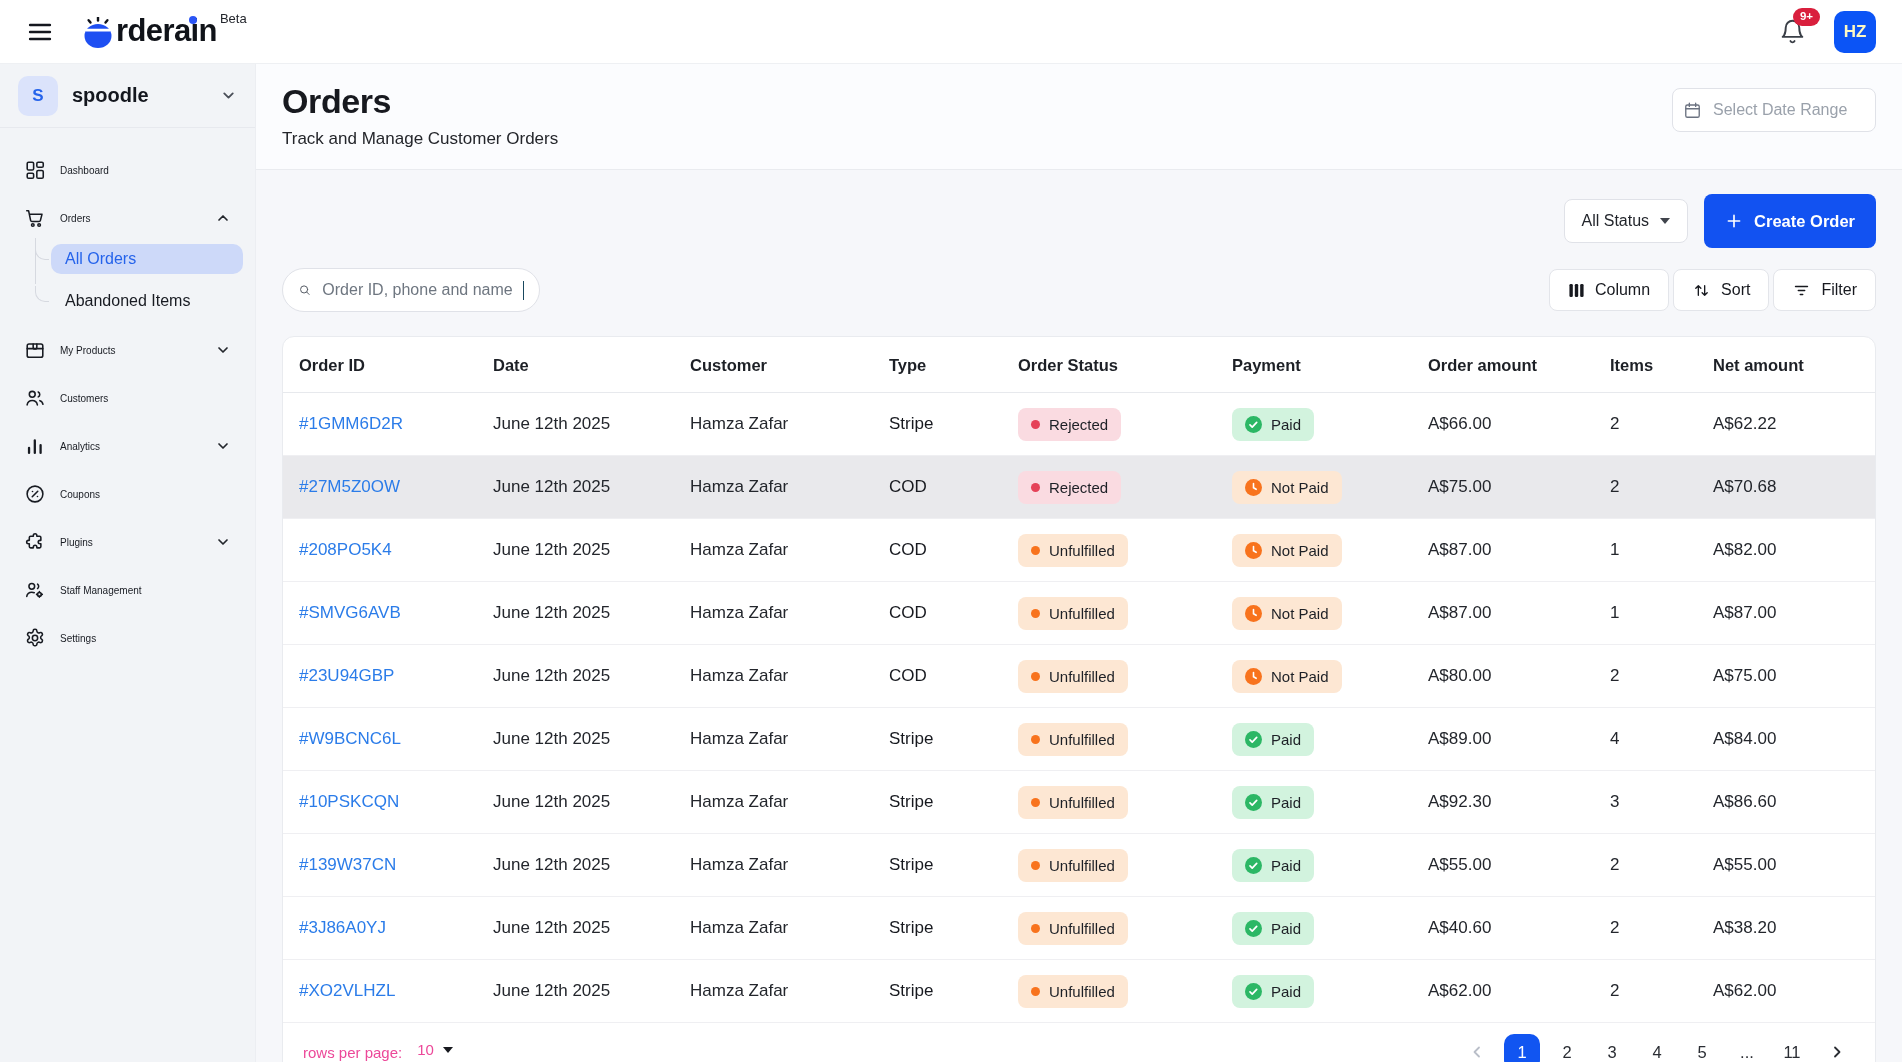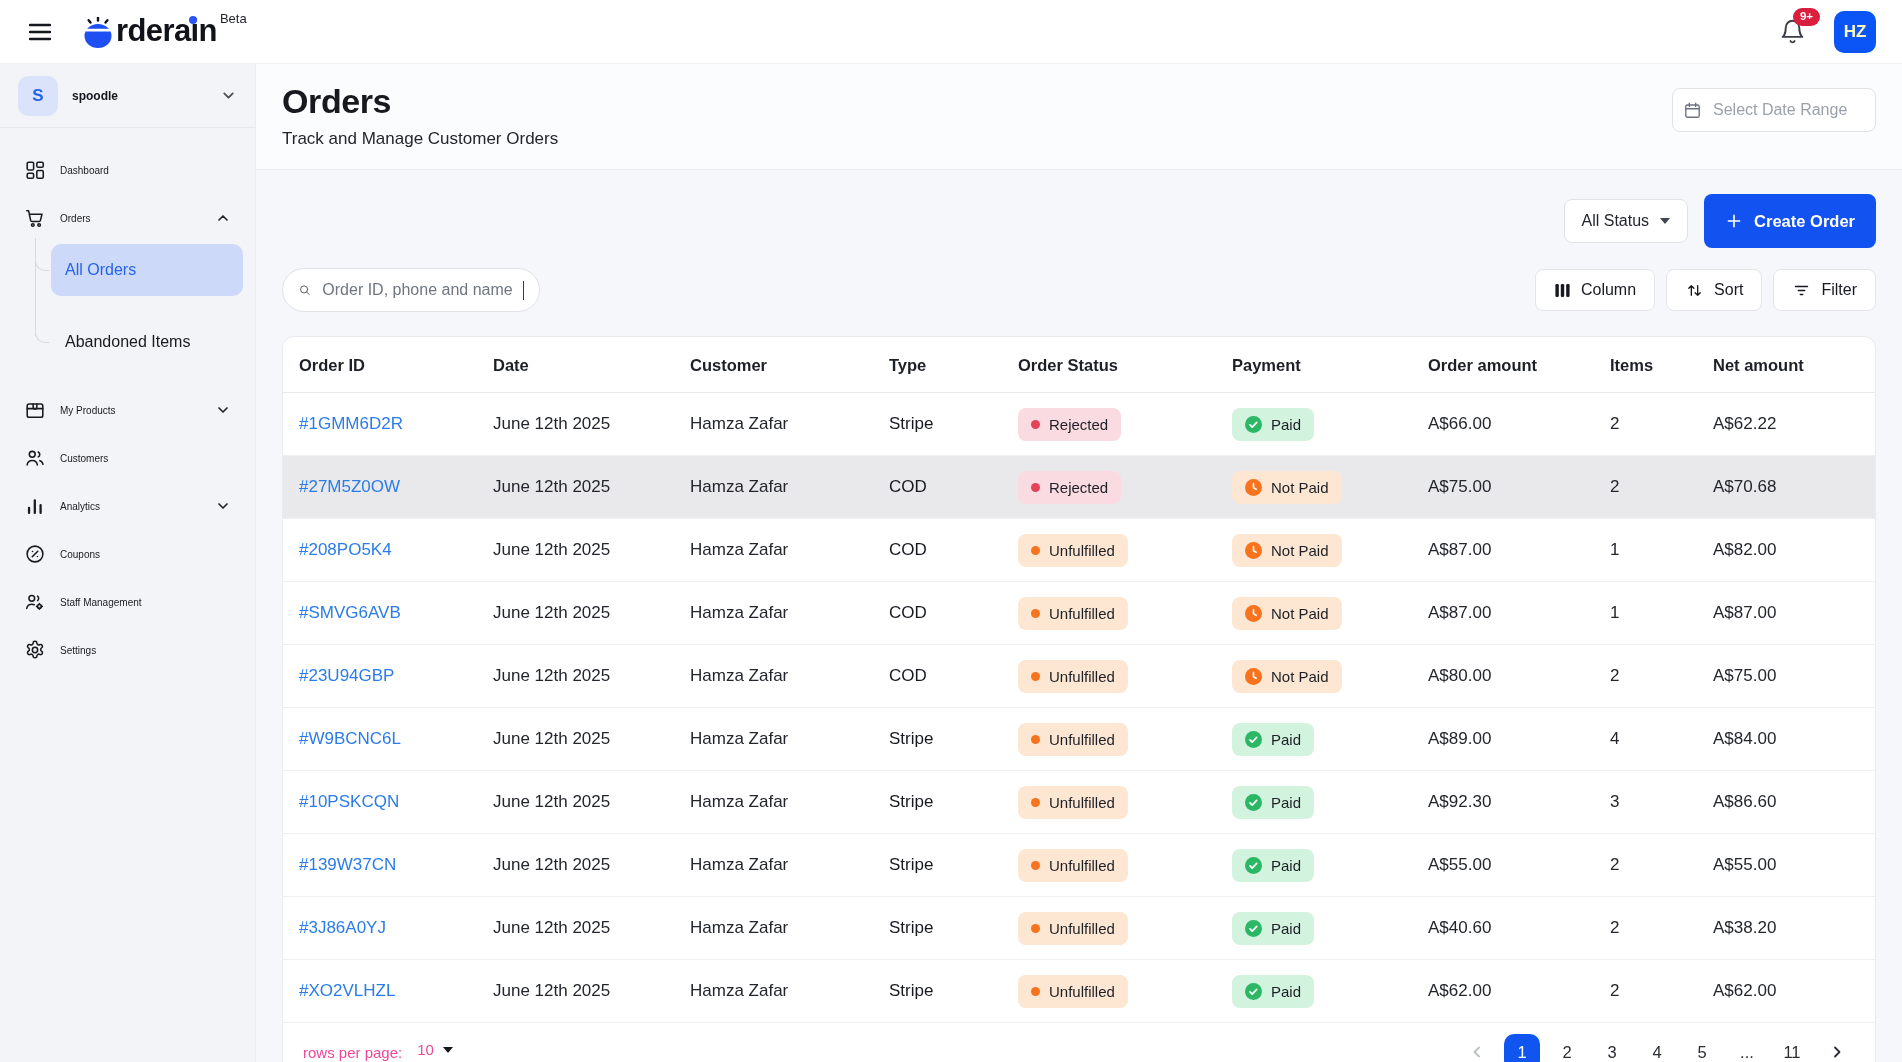--- a/index.html
+++ b/index.html
@@ -34,30 +34,30 @@
   }
 
   
   .sidebar {
     position:fixed; top:64px; left:0; bottom:0; width:256px;
     background:#f2f4f7; border-right:1px solid #eceef2; z-index:10;
   }
   .workspace { height:64px; display:flex; align-items:center; padding:0 18px; border-bottom:1px solid #e7e9ee; cursor:pointer; }
   .ws-avatar { width:40px; height:40px; border-radius:10px; background:#dbe3fb; color:#2563eb;
     display:flex; align-items:center; justify-content:center; font-weight:700; font-size:17px; }
-  .ws-name { margin-left:14px; font-size:12px; font-weight:600; color:#14171e; }
+  .ws-name { margin-left:14px; font-size:20px; font-weight:600; color:#14171e; }
   .ws-chevron { margin-left:auto; }
 
   .nav { padding:20px 12px 0; }
   .nav-item { display:flex; align-items:center; gap:14px; height:44px; padding:0 12px; margin-bottom:4px;
     border-radius:10px; font-size:10px; color:#181b22; cursor:pointer; }
   .nav-item .chev { margin-left:auto; }
   .subnav { position:relative; margin:0 0 6px 23px; padding-left:16px; }
   .subnav::before { content:""; position:absolute; left:0; top:-6px; height:calc(100% - 26px); border-left:1px solid #d6d9e0; }
-  .sub-item { position:relative; height:52px; display:flex; align-items:center; padding:0 14px; margin-bottom:20px;
+  .sub-item { position:relative; height:30px; display:flex; align-items:center; padding:0 14px; margin-bottom:12px;
     border-radius:10px; font-size:16px; color:#181b22; cursor:pointer; }
   .sub-item::before { content:""; position:absolute; left:-16px; top:calc(50% - 15px); width:13px; height:15px;
     border-left:1px solid #d6d9e0; border-bottom:1px solid #d6d9e0; border-bottom-left-radius:10px; }
   .sub-item.active { background:#cdd9f9; color:#2563eb; font-weight:500; }
 
   
   .main { margin-left:256px; padding-top:64px; }
   .page-head { background:#fbfcfe; border-bottom:1px solid #e9ebef; padding:18px 26px 20px;
     display:flex; justify-content:space-between; }
   .page-title { font-size:34px; font-weight:700; letter-spacing:-0.4px; color:#17191f; }
@@ -71,21 +71,21 @@
   .tri-down { width:0; height:0; border-left:5.5px solid transparent; border-right:5.5px solid transparent; border-top:6px solid #40444c; }
   .create-btn { height:54px; background:#1252f1; border:none; border-radius:8px; padding:0 21px; color:#fff;
     font-size:16.5px; font-weight:600; display:flex; align-items:center; gap:11px; cursor:pointer;
     font-family:inherit; }
 
   .toolbar-row { display:flex; justify-content:space-between; align-items:center; padding:20px 26px 24px; }
   .search-box { width:258px; height:44px; background:#fff; border:1px solid #e0e2e8; border-radius:22px;
     display:flex; align-items:center; gap:11px; padding:0 15px; cursor:text; }
   .search-text { font-size:16px; color:#6e7680; white-space:nowrap; }
   .search-caret { width:2px; height:19px; background:#19485e; margin-left:-1px; }
-  .tool-btns { display:flex; gap:11px; }
+  .tool-btns { display:flex; gap:4px; }
   .tool-btn { height:42px; background:#fff; border:1px solid #e3e5ea; border-radius:8px; padding:0 18px;
     display:flex; align-items:center; gap:10px; font-size:16px; color:#17191f; cursor:pointer; font-family:inherit; }
 
   
   .card { margin:0 26px; background:#fff; border:1px solid #e9ebef; border-radius:12px; overflow:hidden; }
   table { width:100%; border-collapse:collapse; table-layout:fixed; }
   th { text-align:left; font-size:16.5px; font-weight:600; color:#1d2026; padding:19px 12px 17px; border-bottom:1px solid #e7e9ed; }
   th:first-child, td:first-child { padding-left:16px; }
   td { height:63px; padding:0 12px; font-size:17px; color:#23262c; border-bottom:1px solid #efeff2; }
   tr.highlight td { background:#e9e9ec; }
@@ -229,20 +229,31 @@
     <div class="nav-item">
       <svg width="22" height="22" viewBox="0 0 24 24" fill="none" stroke="#181b22" stroke-width="1.7" stroke-linecap="round">
           <circle cx="12" cy="12" r="8.6"></circle>
           <path d="M9 15l6-6"></path>
           <circle cx="9.3" cy="9.3" r="0.9" fill="#181b22" stroke="none"></circle>
           <circle cx="14.7" cy="14.7" r="0.9" fill="#181b22" stroke="none"></circle>
         </svg>
       <span>Coupons</span>
     </div>
 
+    <div class="nav-item">
+      <svg width="22" height="22" viewBox="0 0 24 24" fill="none" stroke="#181b22" stroke-width="1.7" stroke-linejoin="round">
+          <path d="M10.2 4.8a1.9 1.9 0 1 1 3.8 0v1h3a1.4 1.4 0 0 1 1.4 1.4v3h-1a1.9 1.9 0 1 0 0 3.8h1v3a1.4 1.4 0 0 1-1.4 1.4h-3v-1a1.9 1.9 0 1 0-3.8 0v1h-3a1.4 1.4 0 0 1-1.4-1.4v-3h-1a1.9 1.9 0 1 1 0-3.8h1v-3A1.4 1.4 0 0 1 7.2 5.8h3v-1z"></path>
+        </svg>
+      <span>Plugins</span>
+      <span class="chev">
+          <svg width="16" height="16" viewBox="0 0 16 16" fill="none" stroke="#23262c" stroke-width="1.7" stroke-linecap="round" stroke-linejoin="round">
+            <path d="M4 6l4 4 4-4"></path>
+          </svg>
+        </span>
+    </div>
 
     <div class="nav-item">
       <svg width="22" height="22" viewBox="0 0 24 24" fill="none" stroke="#181b22" stroke-width="1.7" stroke-linecap="round" stroke-linejoin="round">
           <circle cx="8.5" cy="8" r="3.1"></circle>
           <path d="M3 19c.5-3 2.6-4.6 5.5-4.6 1 0 1.9.2 2.7.6"></path>
           <path d="M14.8 5.6a3 3 0 0 1 0 4.8"></path>
           <circle cx="16.8" cy="16.8" r="2.1"></circle>
           <path d="M16.8 13.6v1.1M16.8 18.9V20M13.7 16.8h1.1M18.9 16.8H20"></path>
         </svg>
       <span>Staff Management</span>

